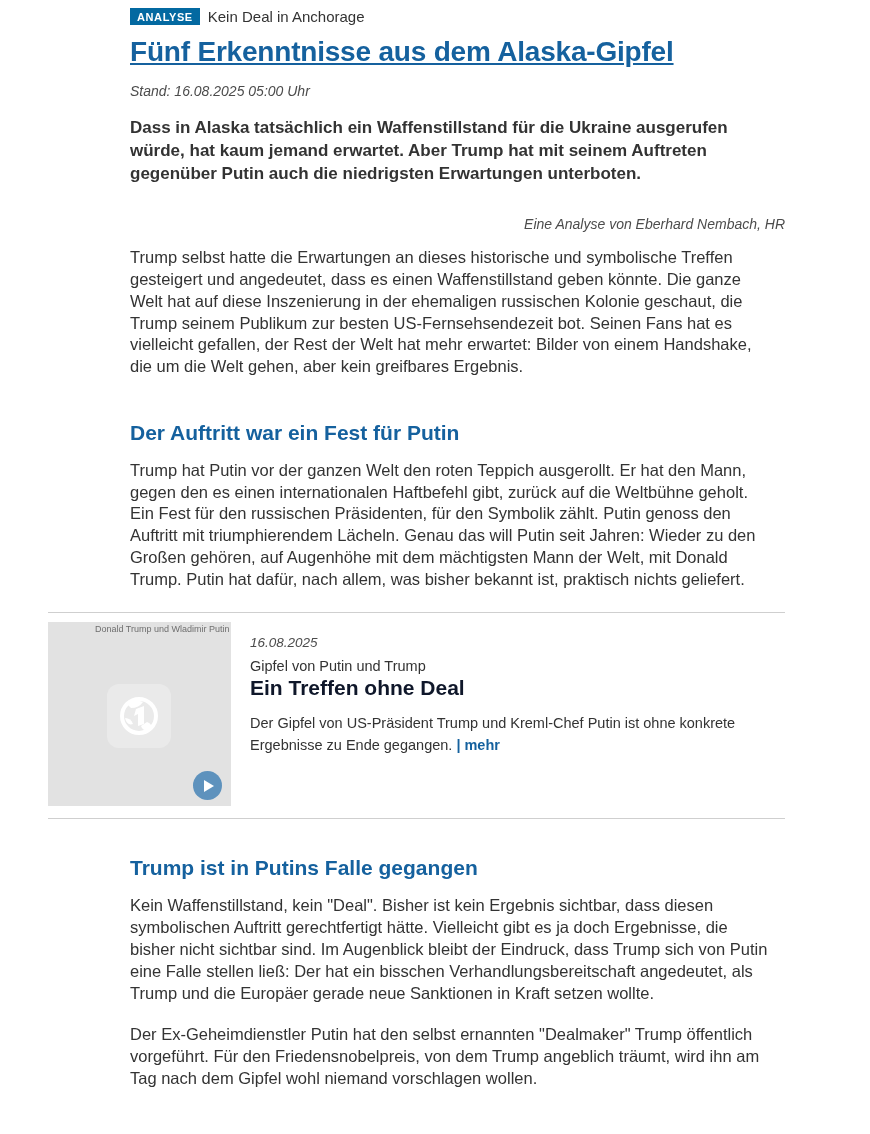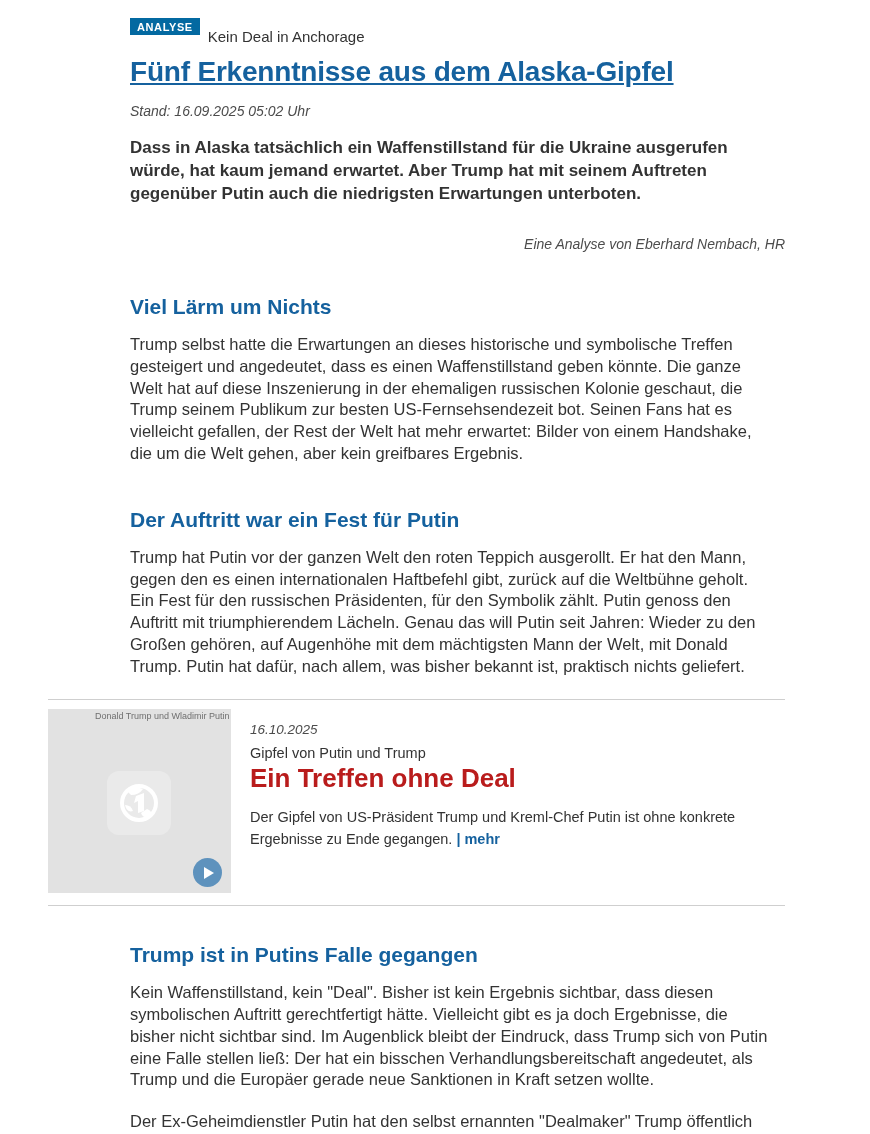--- a/index.html
+++ b/index.html
@@ -28,21 +28,20 @@
     font-weight: bold;
     letter-spacing: 0.6px;
     padding: 3px 7px 2px 7px;
     text-transform: uppercase;
     line-height: 1.1;
   }
   .kicker {
     font-size: 15px;
     color: #333333;
     font-weight: 500;
-    margin-top: 20px;
   }
 
   
   h1.title {
     margin-top: 11px;
     font-size: 28px;
     line-height: 1.12;
     font-weight: 600;
     color: #15619e;
     letter-spacing: -0.2px;
@@ -154,23 +153,23 @@
     font-style: italic;
     color: #4c4c4c;
   }
   .teaser-topline {
     margin-top: 8px;
     font-size: 14.5px;
     color: #333333;
   }
   .teaser-title {
     margin-top: 2px;
-    font-size: 26px;
+    font-size: 21px;
     font-weight: 600;
-    color: #b91c1c;
+    color: #0f172a;
     text-decoration: none;
     display: inline-block;
     cursor: pointer;
   }
   .teaser-text {
     margin-top: 13px;
     font-size: 14.5px;
     line-height: 1.5;
     color: #333333;
     max-width: 520px;
@@ -187,25 +186,24 @@
 <body>
 
 <div class="page">
 
   <div class="kicker-row">
     <span class="badge">ANALYSE</span>
     <span class="kicker">Kein Deal in Anchorage</span>
   </div>
 
   <h1 class="title">Fünf Erkenntnisse aus dem Alaska-Gipfel</h1>
-  <div class="stand">Stand: 16.09.2025 05:02 Uhr</div>
+  <div class="stand">Stand: 16.08.2025 05:00 Uhr</div>
   <p class="lead">Dass in Alaska tatsächlich ein Waffenstillstand für die Ukraine ausgerufen würde, hat kaum jemand erwartet. Aber Trump hat mit seinem Auftreten gegenüber Putin auch die niedrigsten Erwartungen unterboten.</p>
   <div class="author">Eine Analyse von Eberhard Nembach, HR</div>
 
-  <h2 class="section-heading">Viel Lärm um Nichts</h2>
   <p class="body-text">Trump selbst hatte die Erwartungen an dieses historische und symbolische Treffen gesteigert und angedeutet, dass es einen Waffenstillstand geben könnte. Die ganze Welt hat auf diese Inszenierung in der ehemaligen russischen Kolonie geschaut, die Trump seinem Publikum zur besten US-Fernsehsendezeit bot. Seinen Fans hat es vielleicht gefallen, der Rest der Welt hat mehr erwartet: Bilder von einem Handshake, die um die Welt gehen, aber kein greifbares Ergebnis.</p>
 
   <h2 class="section-heading">Der Auftritt war ein Fest für Putin</h2>
   <p class="body-text">Trump hat Putin vor der ganzen Welt den roten Teppich ausgerollt. Er hat den Mann, gegen den es einen internationalen Haftbefehl gibt, zurück auf die Weltbühne geholt. Ein Fest für den russischen Präsidenten, für den Symbolik zählt. Putin genoss den Auftritt mit triumphierendem Lächeln. Genau das will Putin seit Jahren: Wieder zu den Großen gehören, auf Augenhöhe mit dem mächtigsten Mann der Welt, mit Donald Trump. Putin hat dafür, nach allem, was bisher bekannt ist, praktisch nichts geliefert.</p>
 
   <div class="teaser-wrap">
     <div class="teaser">
       <div class="teaser-image">
         <span class="img-caption">Donald Trump und Wladimir Putin</span>
         <span class="ard-logo">
@@ -215,21 +213,21 @@
             <path d="M30 28 q6 2 4 8 q-8 2 -10 -4 z" fill="#ffffff"></path>
             <path d="M8 24 q6 0 8 6 q-6 2 -8 -6 z" fill="#ffffff"></path>
             <path d="M19 15 l8 -3 v18 l-6 2 v-12 l-4 2 z" fill="#ffffff"></path>
           </svg>
         </span>
         <button class="play-btn">
           <span class="tri"></span>
         </button>
       </div>
       <div class="teaser-body">
-        <div class="teaser-date">16.10.2025</div>
+        <div class="teaser-date">16.08.2025</div>
         <div class="teaser-topline">Gipfel von Putin und Trump</div>
         <a class="teaser-title">Ein Treffen ohne Deal</a>
         <p class="teaser-text">
           <span>Der Gipfel von US-Präsident Trump und Kreml-Chef Putin ist ohne konkrete Ergebnisse zu Ende gegangen.</span>
           <a class="more-link">| mehr</a>
         </p>
       </div>
     </div>
   </div>
 

